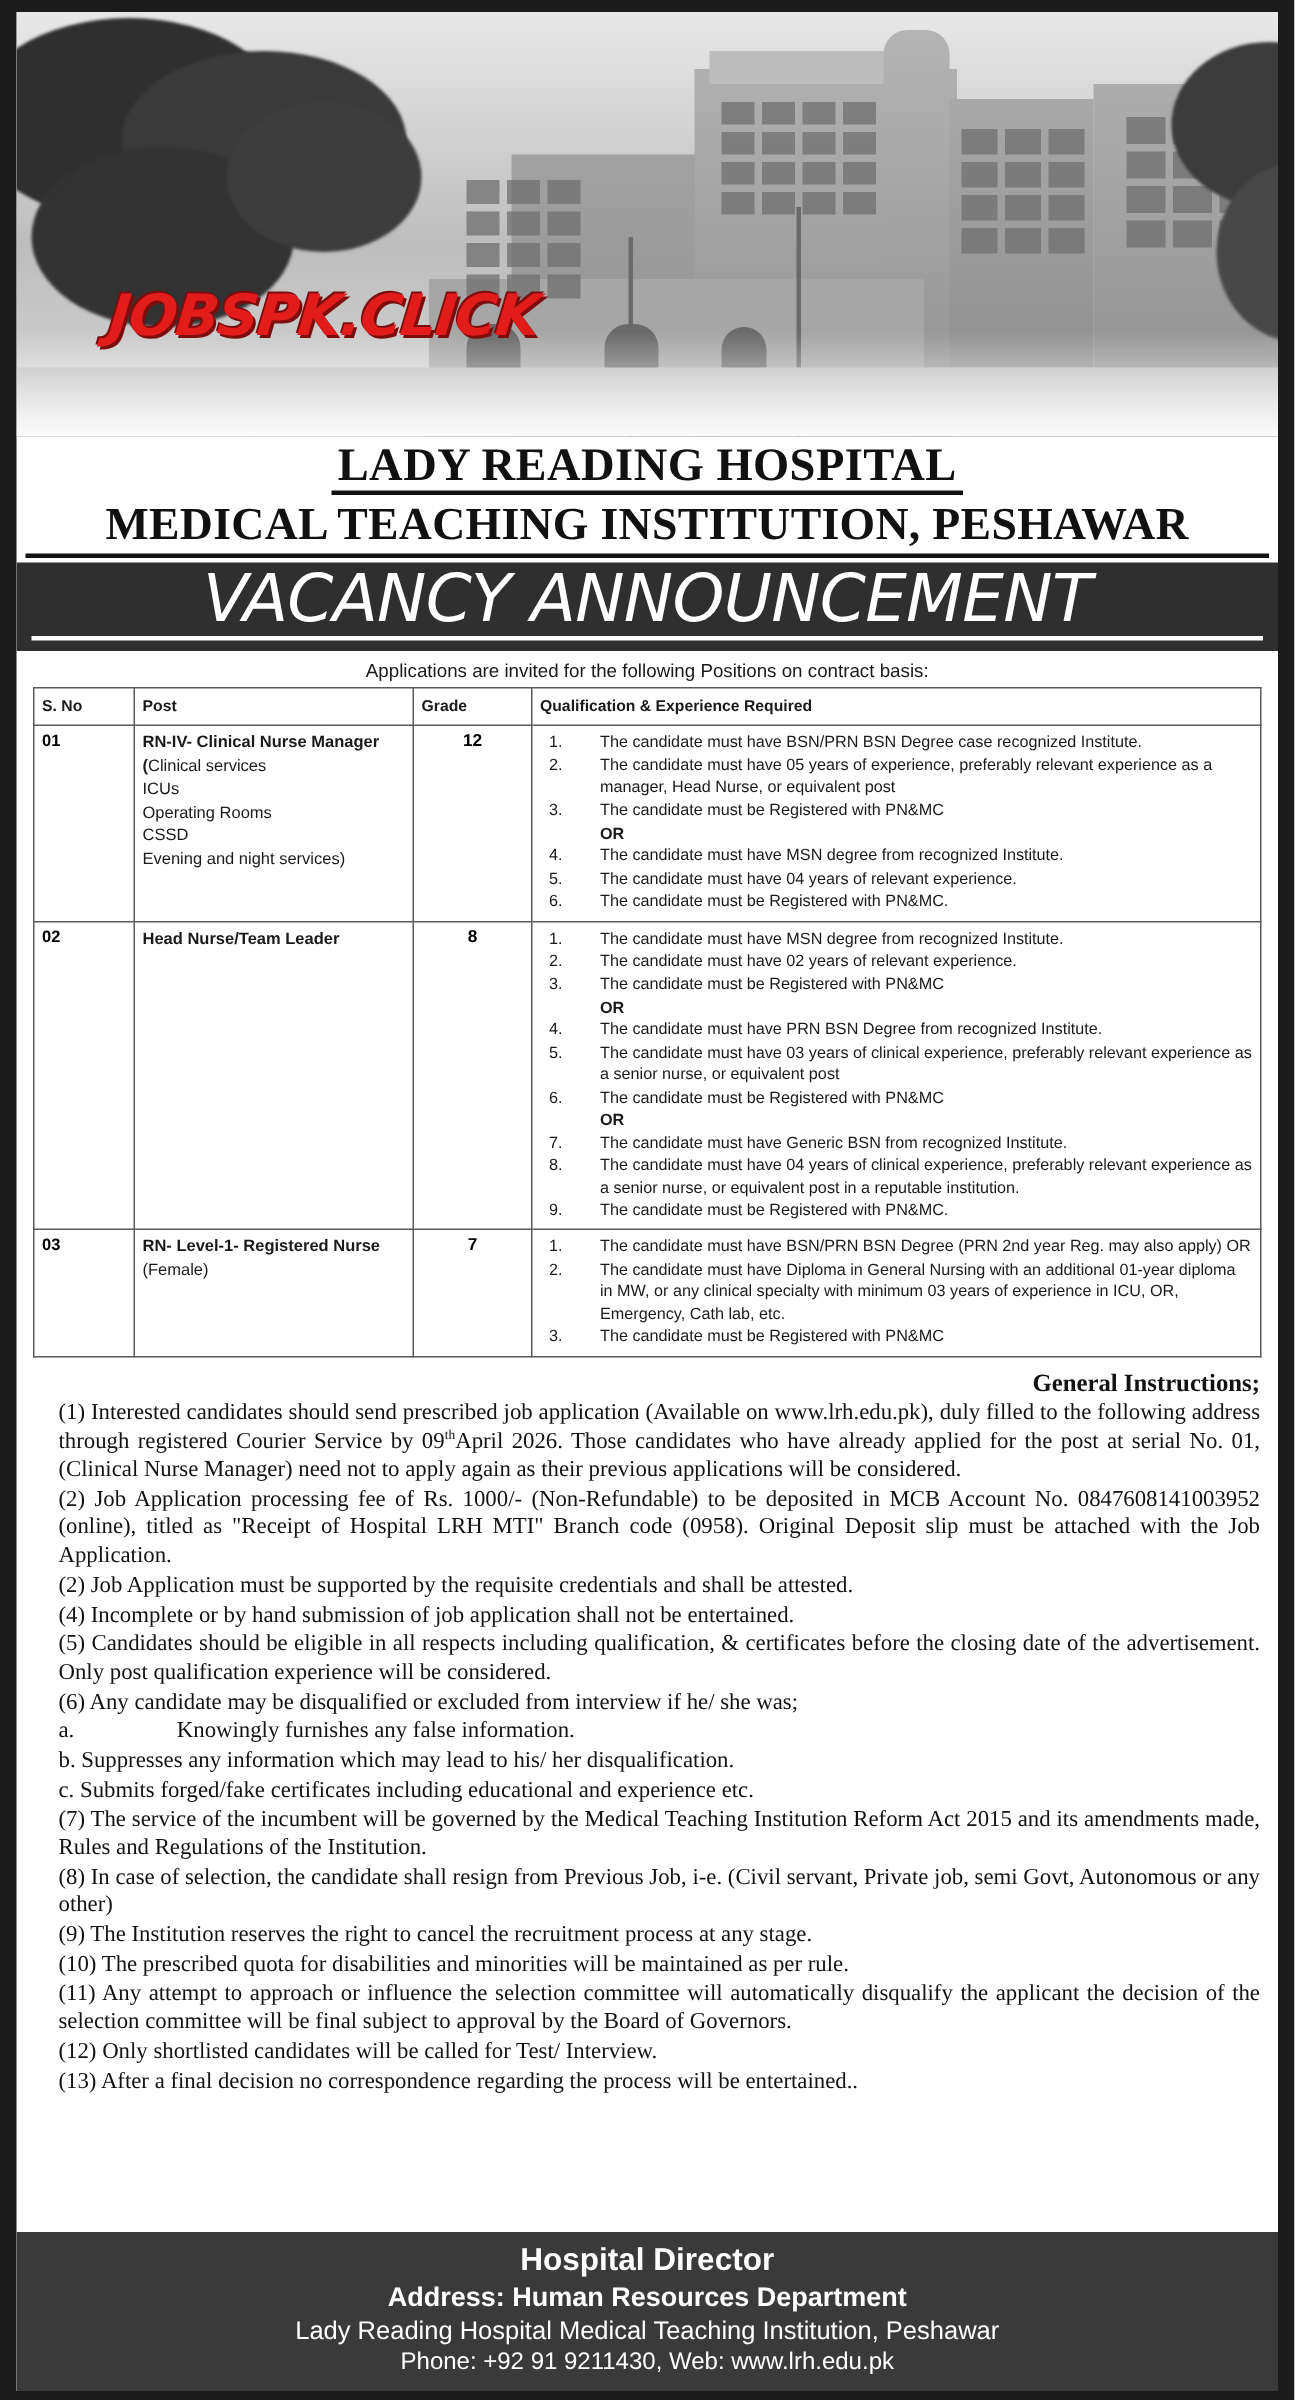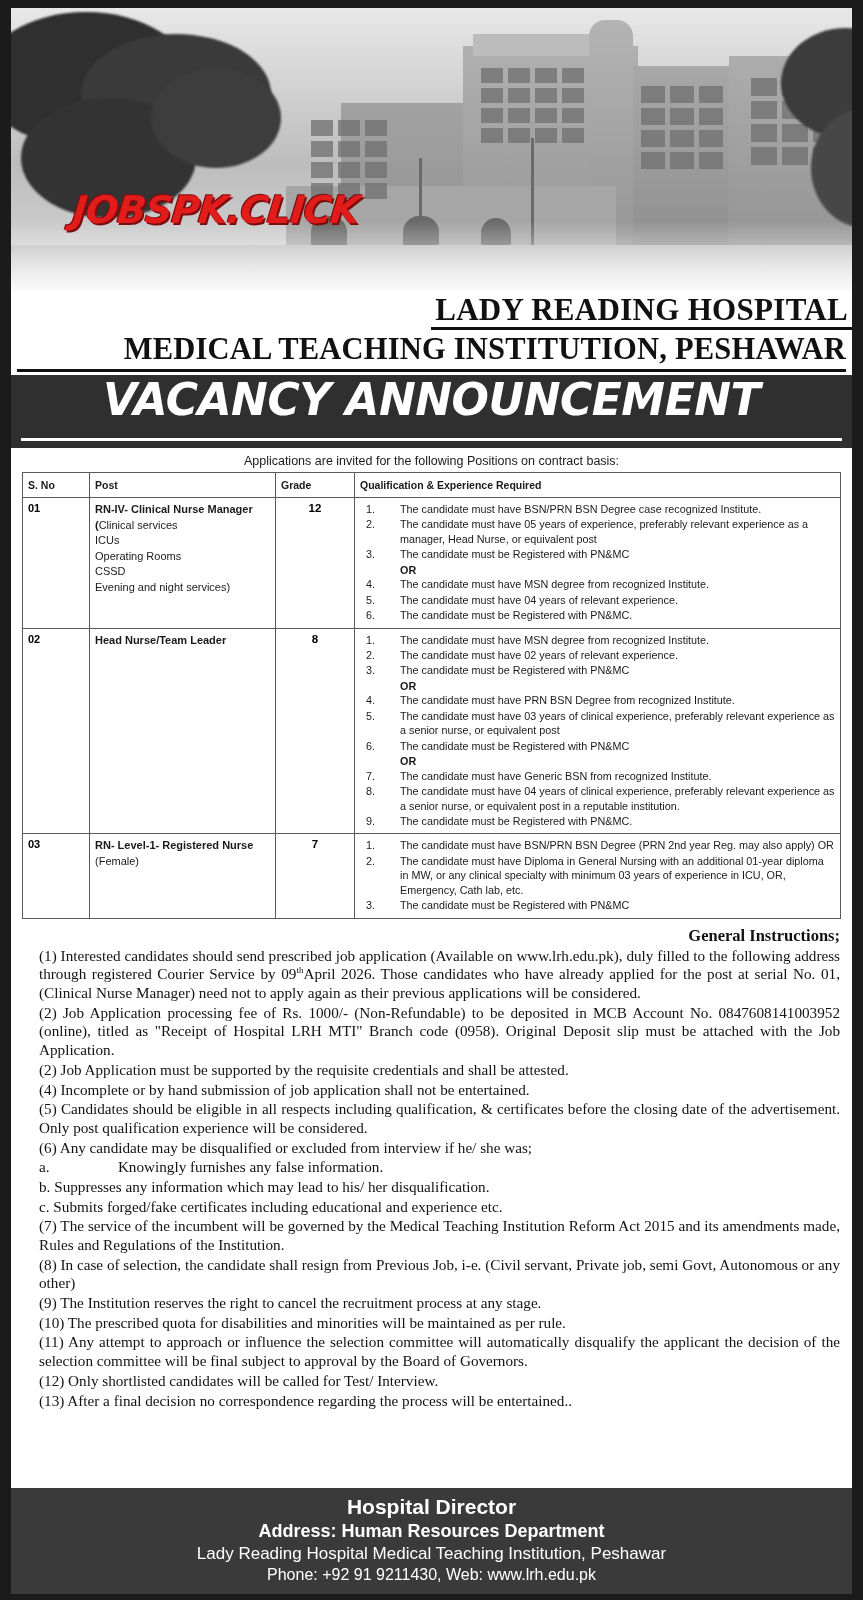--- a/index.html
+++ b/index.html
@@ -76,21 +76,21 @@
     font-family:"DejaVu Sans", sans-serif;
     font-size:38px;font-weight:bold;font-style:italic;
     color:#e21b1b;
     letter-spacing:-1px;
     text-shadow:2px 2px 0 #7d0d0d, -1px -1px 0 #7d0d0d;
     transform:skewX(-6deg);
     white-space:nowrap;
   }
 
   
-  .titles{text-align:right;padding:2px 0 0 0;}
+  .titles{text-align:center;padding:2px 0 0 0;}
   .title-1{
     font-family:"Liberation Serif", serif;
     font-size:31px;font-weight:bold;color:#111;
     letter-spacing:.3px;line-height:1.08;
     display:inline-block;
     border-bottom:3px solid #111;
     padding:0 4px 1px 4px;
   }
   .title-2{
     font-family:"Liberation Serif", serif;
@@ -101,25 +101,25 @@
     margin:3px 6px 0 6px;
     padding-bottom:2px;
   }
   .vacancy-bar{
     background:#2f2f2f;
     margin-top:3px;
     padding:3px 10px 7px 10px;
   }
   .vacancy-bar .vt{
     font-family:"DejaVu Sans", sans-serif;
-    font-size:44px;font-weight:bold;font-style:italic;
+    font-size:44px;font-weight:normal;font-style:italic;
     color:#fff;letter-spacing:-.5px;line-height:1.02;
     text-align:center;
     border-bottom:3px solid #fff;
-    padding-bottom:15px;
+    padding-bottom:1px;
   }
   .invited{
     text-align:center;
     font-size:12.5px;
     color:#1a1a1a;
     padding:6px 0 4px 0;
   }
 
   
   .tbl-wrap{padding:0 11px;}

